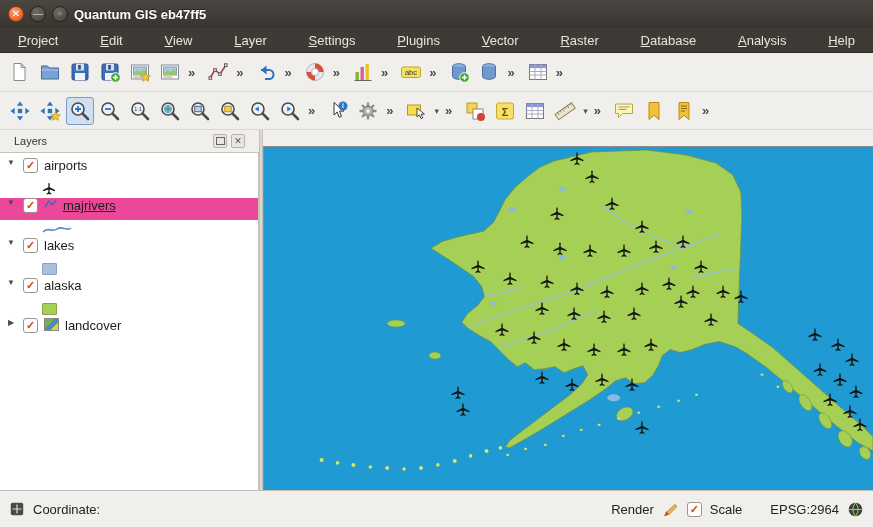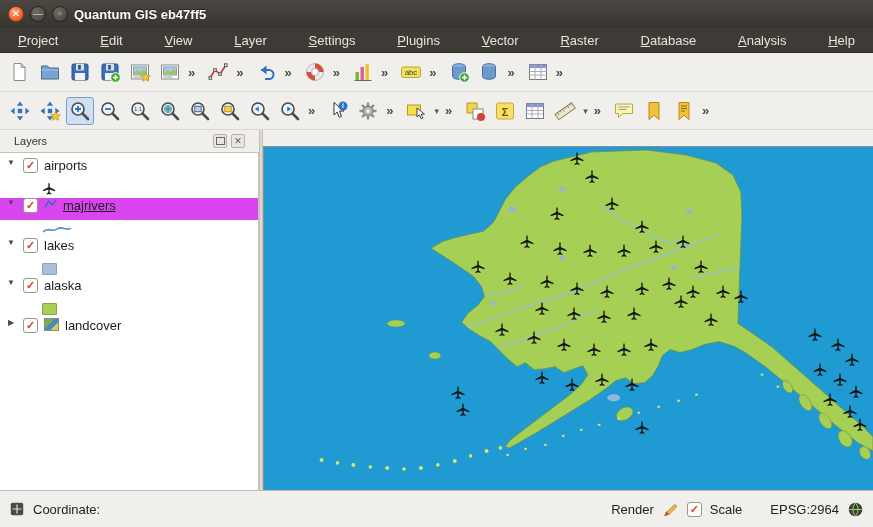--- a/index.html
+++ b/index.html
@@ -36,21 +36,21 @@
   .content { display:flex; height:360px; flex:none; }
   .layers-panel { width:259px; flex:none; display:flex; flex-direction:column; background:#f1efeb; }
   .dock-title { height:22px; display:flex; align-items:center; font-size:11px; color:#333; padding:0 14px; flex:none; }
   .dock-btns { margin-left:auto; display:flex; gap:4px; }
   .dock-btn { width:14px; height:14px; display:flex; align-items:center; justify-content:center;
     font-size:9px; color:#555; border:1px solid #b5b2ac; border-radius:2px; background:#e9e6e1; }
   .dock-btn.float::after { content:""; width:7px; height:6px; border:1px solid #666; }
   .dock-btn.closebtn::after { content:"✕"; }
   .layer-list { flex:1; background:#ffffff; border:1px solid #c6c3be; border-left:none; border-bottom:none; padding-top:5px; overflow:hidden; }
   .layer-row { height:22px; display:flex; align-items:flex-start; padding-left:5px; gap:6px; font-size:13px; color:#1c1c1c; }
-  .layer-row.selected { background:#d946ef; }
+  .layer-row.selected { background:#ec4899; }
   .layer-row.selected .layer-label { text-decoration:underline; }
   .expander { width:12px; font-size:8px; color:#4a4a4a; text-align:center; flex:none; }
   .expander.open::after { content:"▼"; }
   .expander.closed::after { content:"▶"; }
   .cb { width:15px; height:15px; background:#fff; border:1px solid #9a968e; border-radius:3px; flex:none;
     display:inline-flex; align-items:center; justify-content:center; font-size:11px; font-weight:bold; color:#d04a1a; }
   .cb.checked::after { content:"✓"; }
   .layer-sub { height:18px; display:flex; align-items:center; padding-left:42px; }
   .sw { width:15px; height:12px; border-radius:1px; flex:none; }
   .sw.blue { background:#a8c0da; border:1px solid #87a3c2; }

